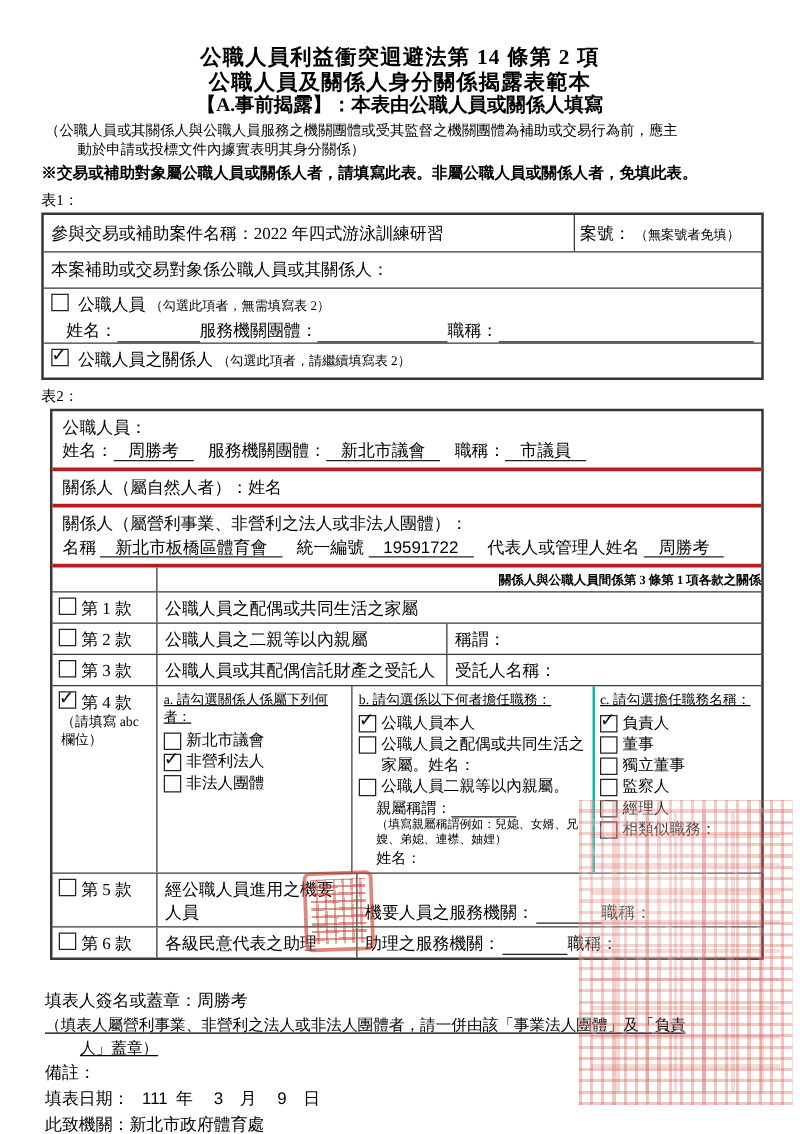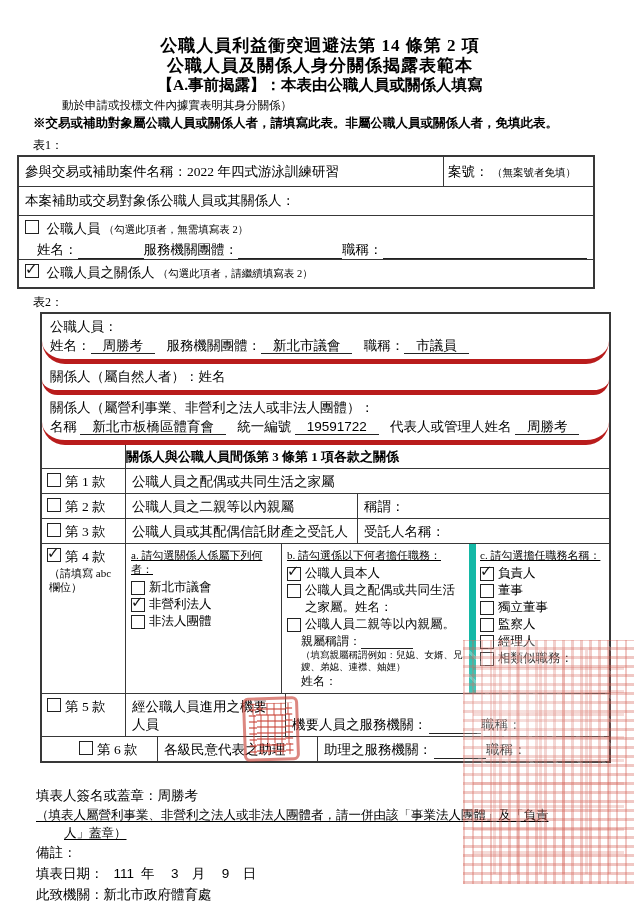--- a/index.html
+++ b/index.html
@@ -21,43 +21,43 @@
   .blank{display:inline-block;border-bottom:1px solid #222;height:14px;vertical-align:bottom;}
   .w66{width:66px}.w104{width:104px}.w52{width:52px}
   .grow-blank{flex:1;border-bottom:1px solid #222;height:15px;}
   .cb{display:inline-block;width:12px;height:12px;border:1.5px solid #222;margin-right:4px;
       position:relative;vertical-align:-1px;background:#fff;flex:none;}
   .cb.checked::after{content:"✓";position:absolute;left:-1px;top:-5px;font-size:15px;font-weight:700;
       font-family:"DejaVu Sans",sans-serif;color:#111;}
   .filled{border-bottom:1px solid #222;padding:0 12px;margin-right:8px;}
 
   
-  .table1{margin-left:17px;width:578px;border:2px solid #383838;font-size:13.5px;box-sizing:border-box;}
+  .table1{margin-left:33px;width:578px;border:2px solid #383838;font-size:13.5px;box-sizing:border-box;}
   .row-a{display:flex;border-bottom:1px solid #383838;}
   .cell-case-name{flex:1;padding:6px 6px 5px;}
   .cell-case-no{width:150px;border-left:1px solid #383838;padding:6px 4px 5px;box-sizing:border-box;}
   .row-b{border-bottom:1px solid #383838;padding:5px 6px;}
   .row-cd{border-bottom:1px solid #383838;padding:4px 6px 0;}
   .fields-line{display:flex;align-items:flex-end;padding:3px 0 0 12px;}
   .row-e{padding:4px 6px 5px;}
 
   
   .table2{margin-left:40px;width:571px;border:2px solid #383838;font-size:13.5px;box-sizing:border-box;}
-  .sec{border-bottom:5px solid #b91c1c;padding:3px 8px 4px;line-height:19px;border-radius:23px;}
+  .sec{border-bottom:3px solid #b91c1c;padding:3px 8px 4px;line-height:19px;}
   .grid .grow{display:flex;border-bottom:1px solid #383838;}
-  .grid .grow:last-child{border-bottom:none;margin-left:32px;}
+  .grid .grow:last-child{border-bottom:none;}
   .c-clause{width:84px;min-width:84px;border-right:1px solid #383838;padding:4px 2px 2px 5px;box-sizing:border-box;}
-  .hdr-text{flex:1;text-align:left;font-weight:700;font-size:13px;padding:3px 0 2px;}
+  .hdr-text{flex:1;text-align:right;font-weight:700;font-size:10px;padding:3px 0 2px;}
   .c-rest{flex:1;padding:4px 6px 2px;}
   .c-desc{width:232px;border-right:1px solid #383838;padding:4px 6px 2px;box-sizing:border-box;}
   .c-desc56{width:160px;border-right:1px solid #383838;padding:4px 6px 2px;box-sizing:border-box;}
   .c-extra{flex:1;padding:4px 6px 2px;display:flex;align-items:flex-end;flex-wrap:wrap;}
   .c-extra .lbl{margin-right:2px;}
   .r4 .c-a{width:156px;border-right:1px solid #383838;padding:4px 5px;font-size:12.5px;box-sizing:border-box;}
-  .r4 .c-b{width:194px;border-right:7px solid #14b8a6;padding:4px 5px;font-size:12.5px;box-sizing:border-box;}
+  .r4 .c-b{width:194px;border-right:2px solid #14b8a6;padding:4px 5px;font-size:12.5px;box-sizing:border-box;}
   .r4 .c-c{flex:1;padding:4px 4px;font-size:12.5px;}
   .sub-title{font-size:11px;line-height:14px;margin-bottom:3px;text-decoration:underline;}
   .opt{display:flex;line-height:17px;align-items:flex-start;}
   .opt .cb{margin-top:2px;}
   .kin{margin-left:14px;font-size:12px;line-height:16px;}
   .kin-note{font-size:9.5px;line-height:12px;margin-left:14px;}
   .small-note{font-size:11px;line-height:14px;padding-left:2px;}
 
   
   .footer{margin:22px 30px 0 36px;font-size:13.5px;line-height:21px;}
@@ -89,20 +89,21 @@
 
 <div class="page">
 
   <div class="titles">
     <div class="t-big">公職人員利益衝突迴避法第 14 條第 2 項</div>
     <div class="t-big">公職人員及關係人身分關係揭露表範本</div>
     <div class="t-sub">【A.事前揭露】：本表由公職人員或關係人填寫</div>
   </div>
 
   <div class="preamble">
+    <div>（公職人員或其關係人與公職人員服務之機關團體或受其監督之機關團體為補助或交易行為前，應主</div>
     <div class="preamble-indent">動於申請或投標文件內據實表明其身分關係）</div>
   </div>
 
   <div class="instruction">※交易或補助對象屬公職人員或關係人者，請填寫此表。非屬公職人員或關係人者，免填此表。</div>
 
   <div class="tbl-label">表1：</div>
 
   <div class="table1">
     <div class="row-a">
       <div class="cell-case-name">

